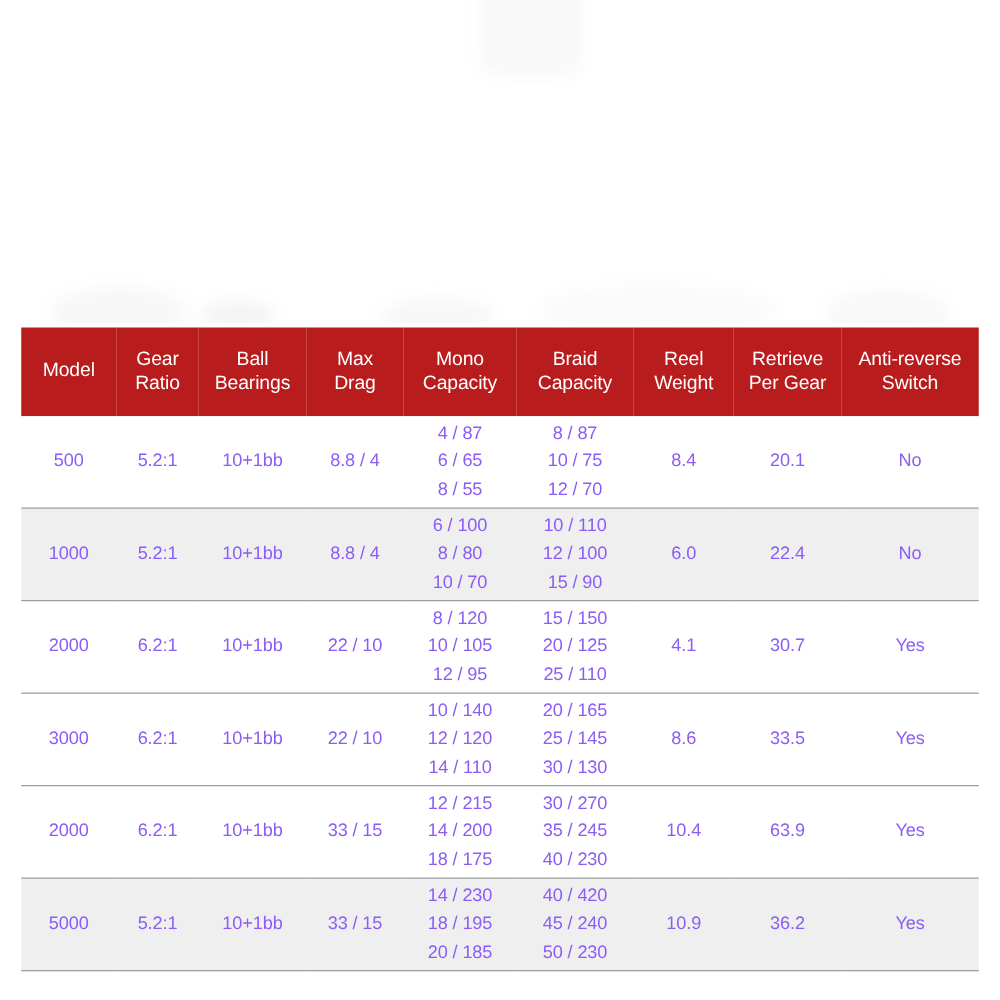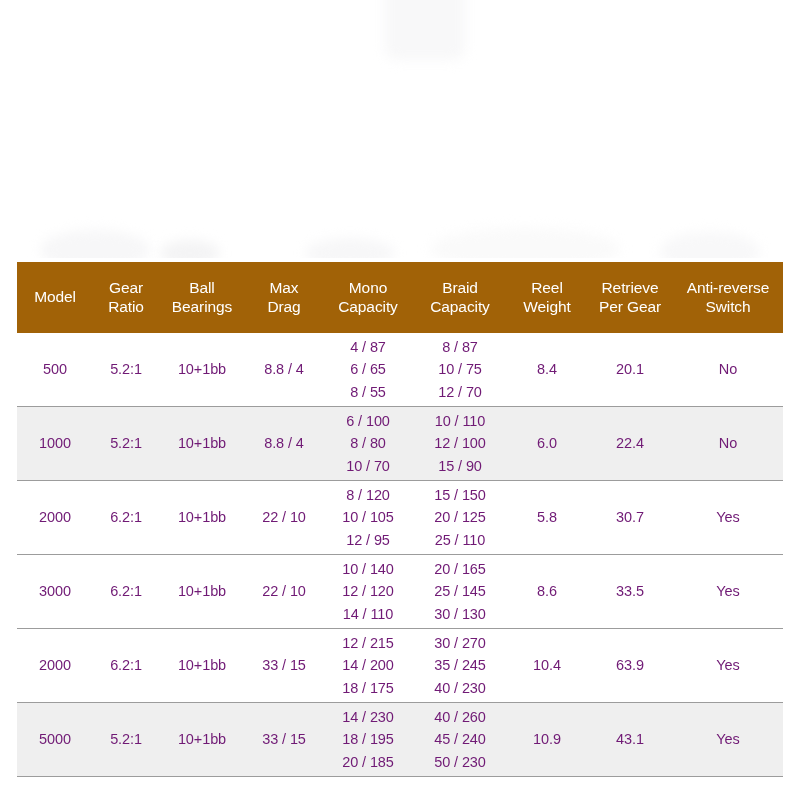--- a/index.html
+++ b/index.html
@@ -39,37 +39,37 @@
   #spec-table {
     position: absolute;
     left: 17px;
     top: 262px;
     width: 766px;
     border-collapse: collapse;
     table-layout: fixed;
   }
 
   #spec-table thead tr {
-    background: #a16207;
+    background: #b91c1c;
   }
   #spec-table thead th {
     color: #ffffff;
     font-weight: normal;
     font-size: 15.5px;
     line-height: 1.22;
     text-align: center;
     padding: 0;
     height: 71px;
     vertical-align: middle;
     white-space: pre-line;
     letter-spacing: -0.1px;
   }
 
   #spec-table tbody td {
-    color: #701a75;
+    color: #8b5cf6;
     font-size: 14.5px;
     line-height: 1.55;
     text-align: center;
     vertical-align: middle;
     height: 73px;
     padding: 0;
     white-space: pre-line;
     letter-spacing: -0.1px;
   }
 
@@ -174,21 +174,21 @@
       <td>2000</td>
       <td>6.2:1</td>
       <td>10+1bb</td>
       <td>22 / 10</td>
       <td>8 / 120
 10 / 105
 12 / 95</td>
       <td>15 / 150
 20 / 125
 25 / 110</td>
-      <td>5.8</td>
+      <td>4.1</td>
       <td>30.7</td>
       <td>Yes</td>
     </tr>
     <tr class="row-odd">
       <td>3000</td>
       <td>6.2:1</td>
       <td>10+1bb</td>
       <td>22 / 10</td>
       <td>10 / 140
 12 / 120
@@ -216,21 +216,21 @@
       <td>Yes</td>
     </tr>
     <tr class="row-even">
       <td>5000</td>
       <td>5.2:1</td>
       <td>10+1bb</td>
       <td>33 / 15</td>
       <td>14 / 230
 18 / 195
 20 / 185</td>
-      <td>40 / 260
+      <td>40 / 420
 45 / 240
 50 / 230</td>
       <td>10.9</td>
-      <td>43.1</td>
+      <td>36.2</td>
       <td>Yes</td>
     </tr>
   </tbody>
 </table>
 
 </body></html>

